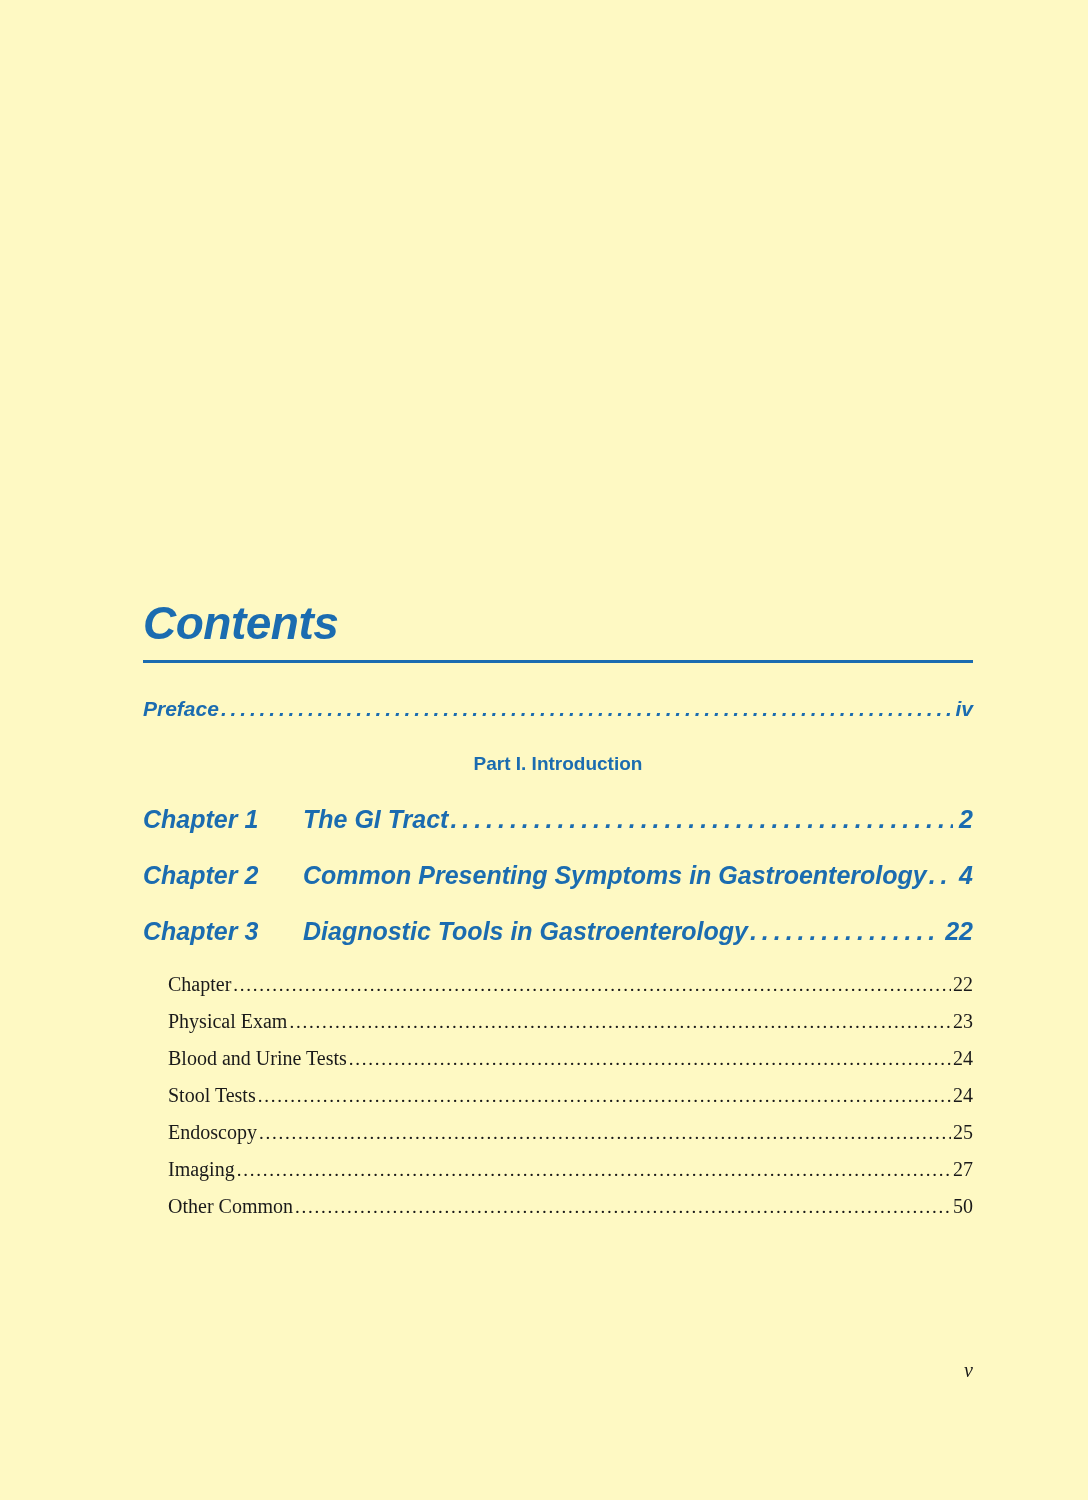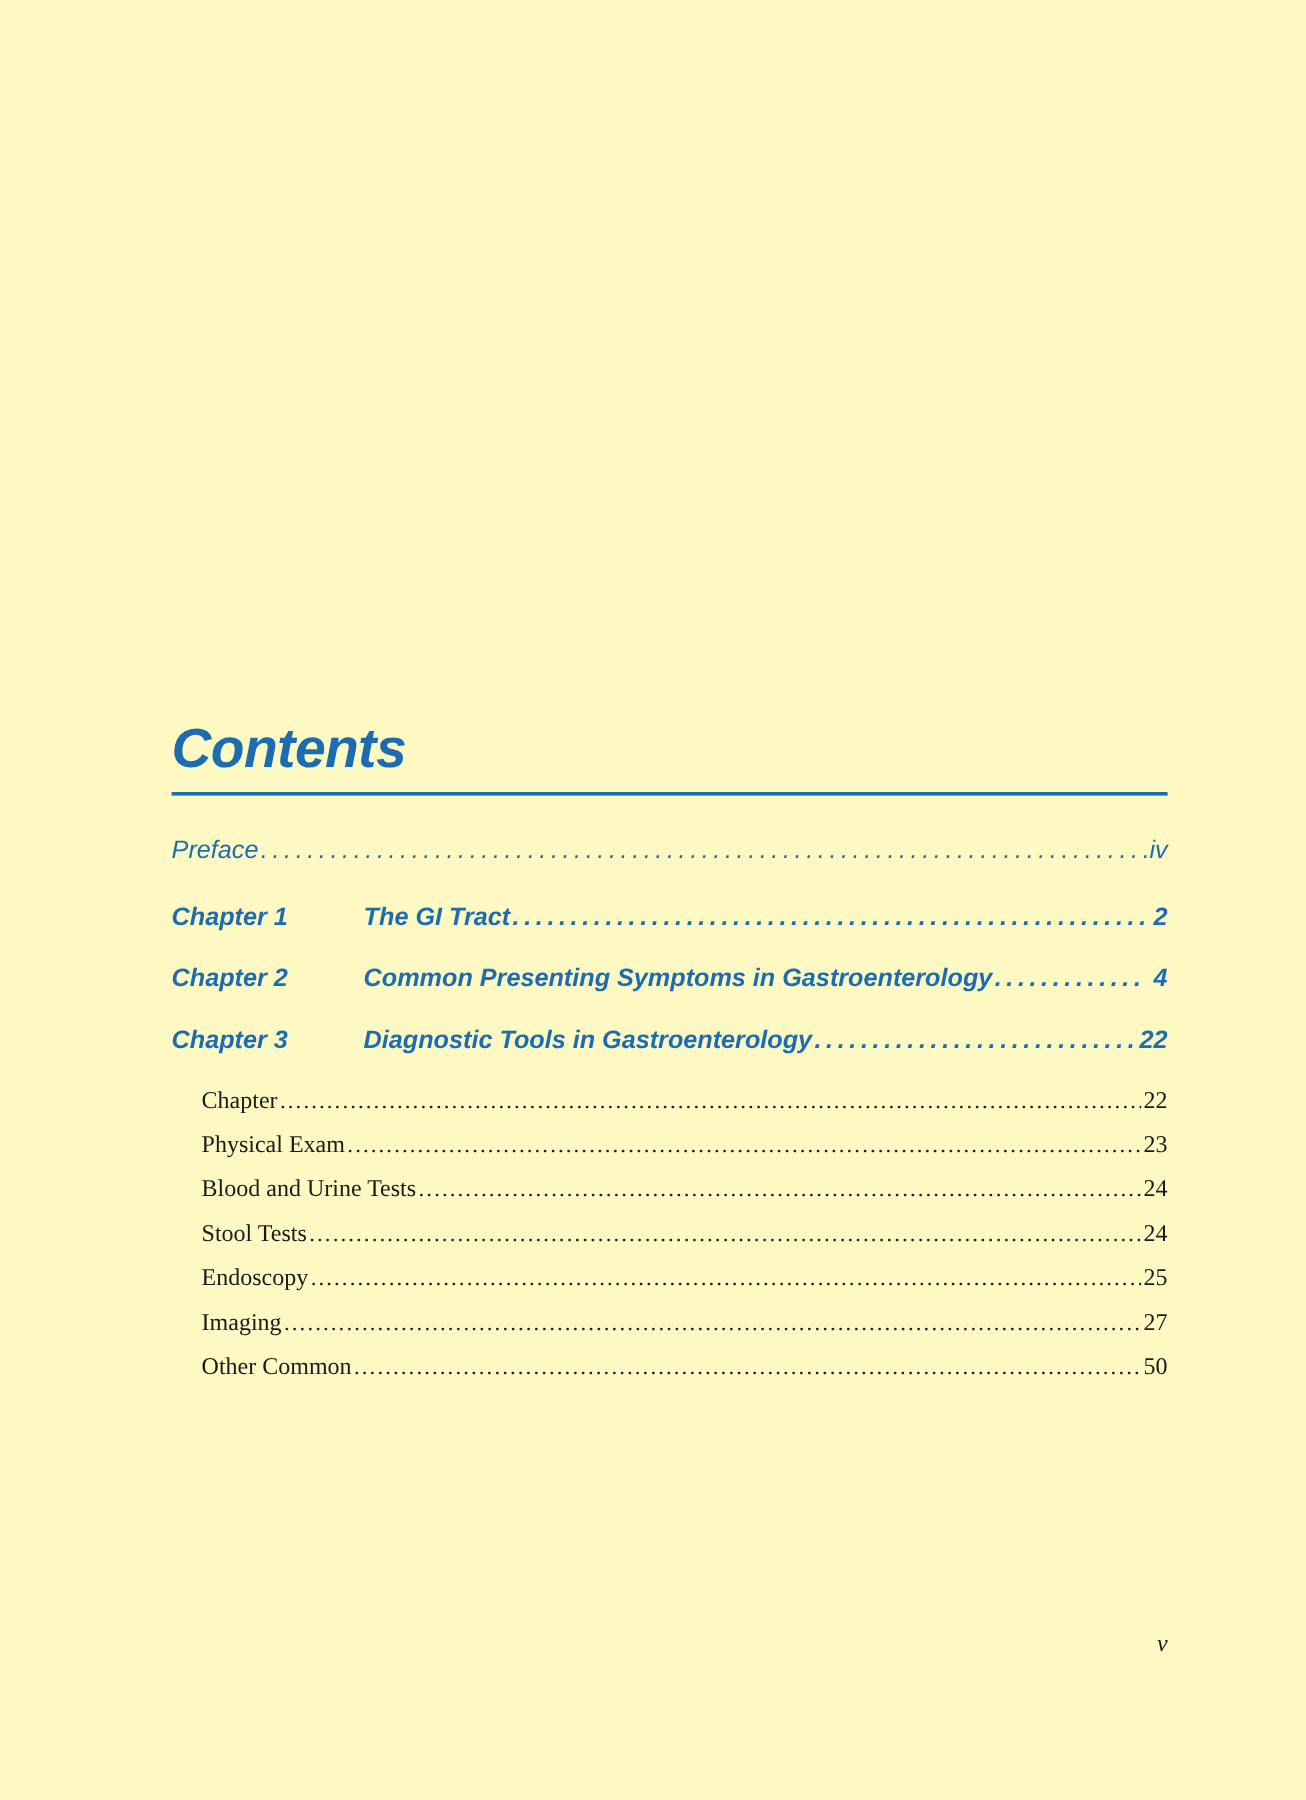--- a/index.html
+++ b/index.html
@@ -56,21 +56,21 @@
     margin: 0 2px;
   }
   .leader::before {
     content: ". . . . . . . . . . . . . . . . . . . . . . . . . . . . . . . . . . . . . . . . . . . . . . . . . . . . . . . . . . . . . . . . . . . . . . . . . . . . . . . . . . . . . . . . . . . . . . . . . . . . . . . . . . . . . . . . . . . . . . . . . . . . . . . . . . . . . . . . . . . . . . . . . . . . . . .";
     letter-spacing: 0px;
   }
 
   
   .preface-row {
     font-family: "Liberation Sans", sans-serif;
-    font-weight: normal;
+    font-weight: bold;
     font-style: italic;
     font-size: 21px;
     color: #1b6cb0;
     margin-bottom: 32px;
   }
   .preface-row .leader::before { letter-spacing: -1px; }
 
   .part-heading {
     font-family: "Liberation Sans", sans-serif;
     font-weight: bold;
@@ -78,21 +78,21 @@
     color: #1b6cb0;
     text-align: center;
     width: 830px;
     margin-bottom: 30px;
   }
 
   .chapter-row {
     font-family: "Liberation Sans", sans-serif;
     font-weight: bold;
     font-style: italic;
-    font-size: 21px;
+    font-size: 25px;
     color: #1b6cb0;
     margin-bottom: 27px;
   }
   .chapter-label {
     width: 160px;
     flex: 0 0 160px;
   }
   .chapter-title {
     flex: 0 0 auto;
     white-space: nowrap;
@@ -140,20 +140,21 @@
 
     <div class="contents-title">Contents</div>
     <div class="rule"></div>
 
     <div class="toc-row preface-row">
       <span class="sub-title">Preface</span>
       <span class="leader"></span>
       <span class="sub-page">iv</span>
     </div>
 
+    <div class="part-heading">Part I. Introduction</div>
 
     <div class="toc-row chapter-row">
       <span class="chapter-label">Chapter 1</span>
       <span class="chapter-title">The GI Tract</span>
       <span class="leader"></span>
       <span class="chapter-page">2</span>
     </div>
 
     <div class="toc-row chapter-row">
       <span class="chapter-label">Chapter 2</span>

